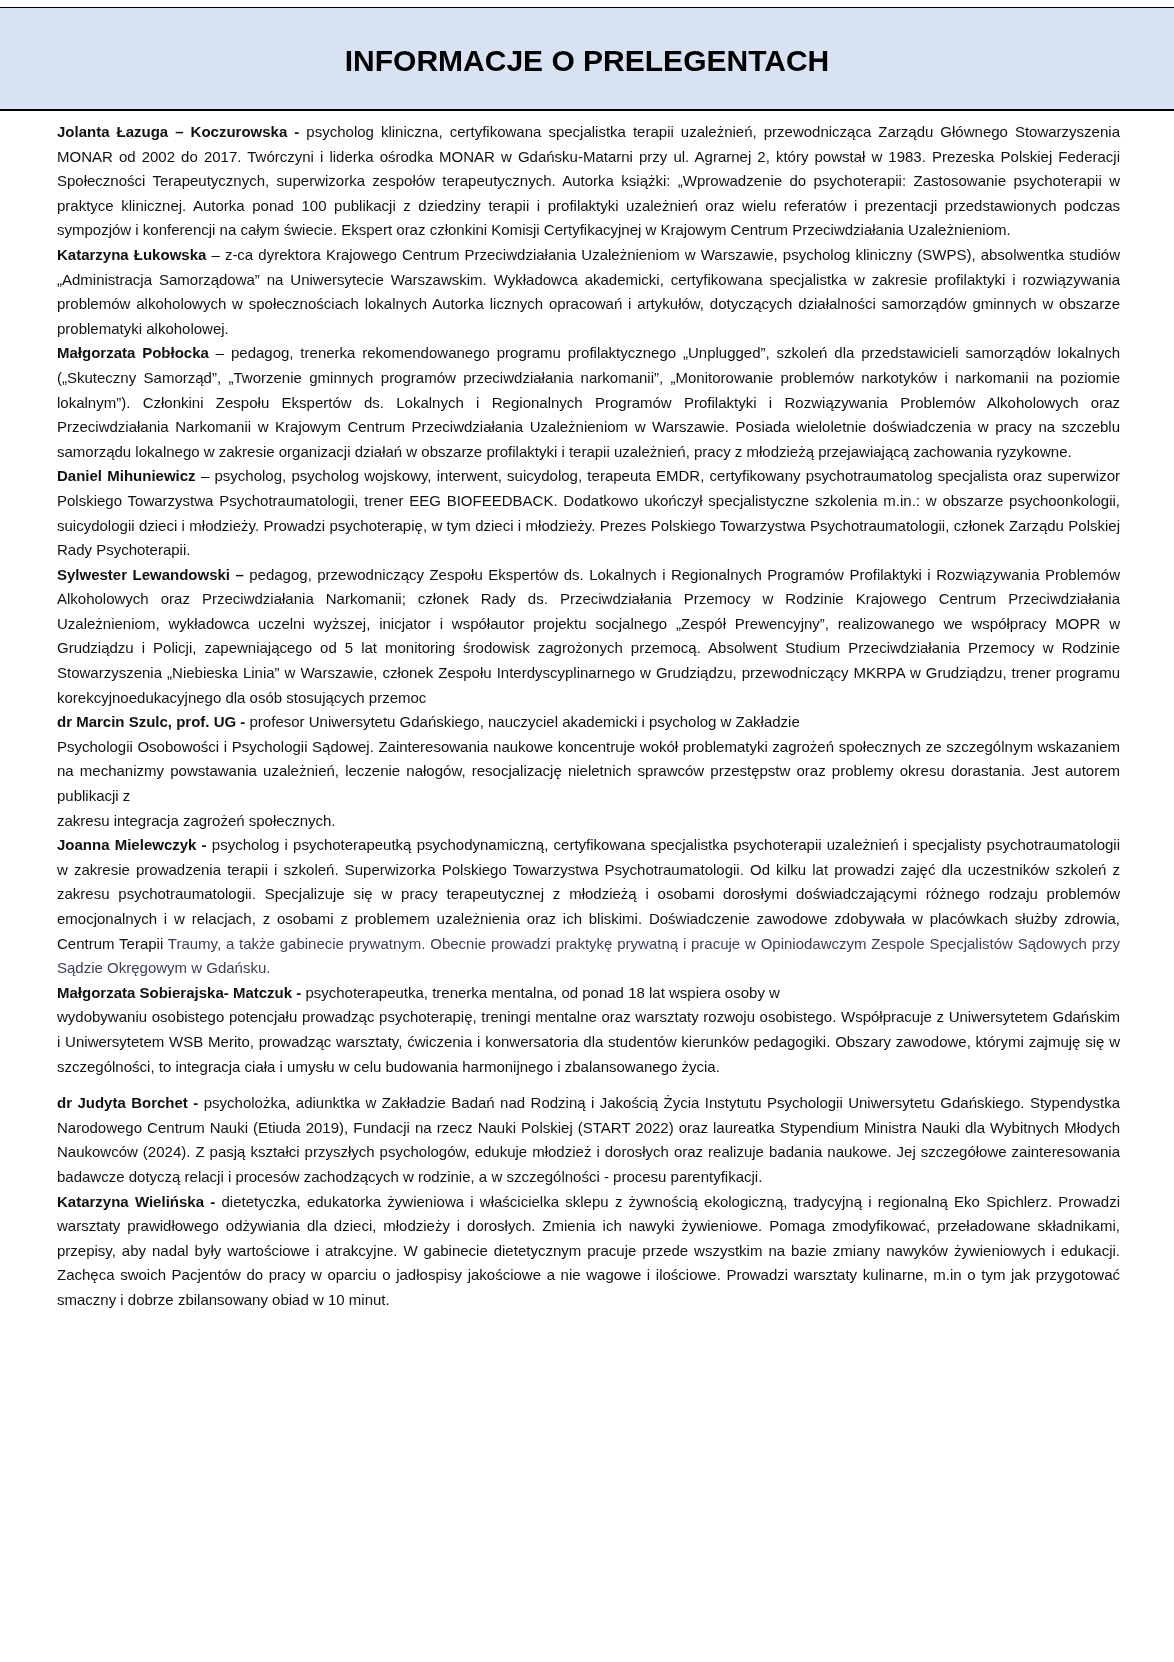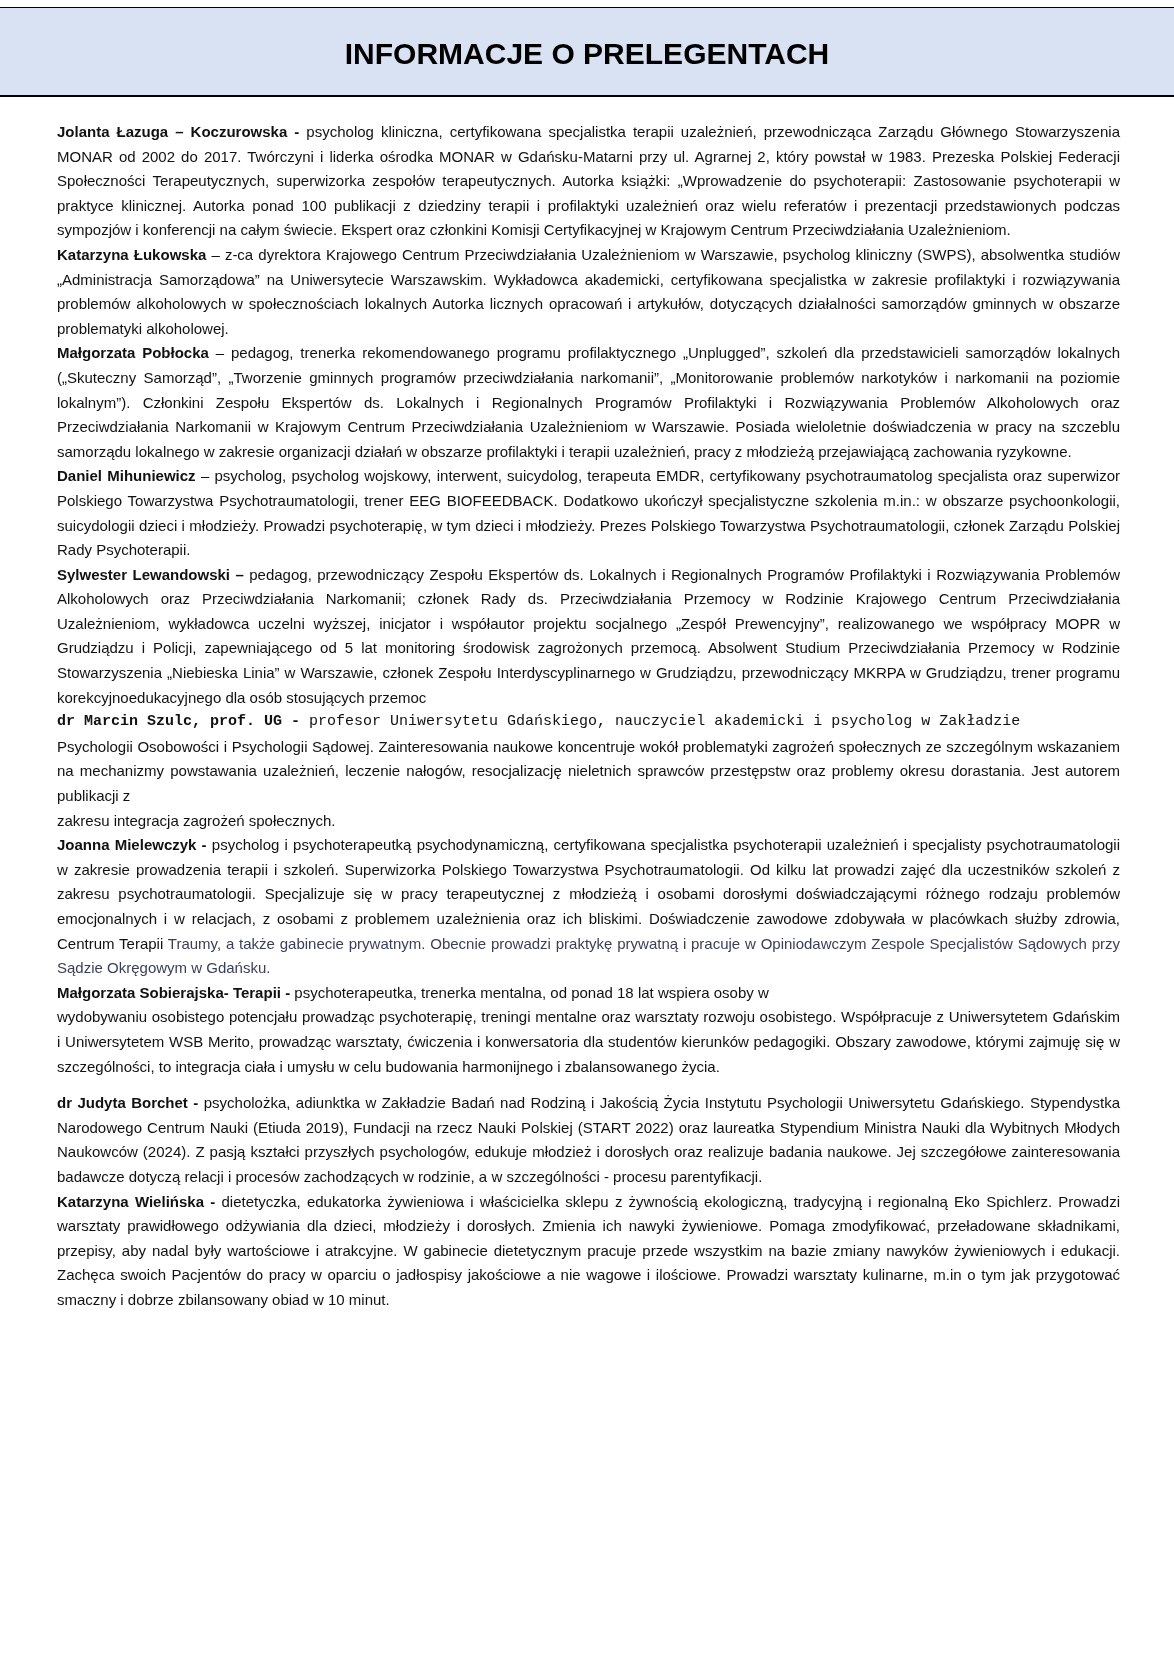--- a/index.html
+++ b/index.html
@@ -1,19 +1,19 @@
 <!DOCTYPE html>
 <html><head>
 <meta charset="utf-8">
 <style>
   html, body { margin: 0; padding: 0; background: #ffffff; }
   body { width: 1174px; height: 1662px; position: relative; overflow: hidden;
          font-family: "Liberation Sans", "DejaVu Sans", sans-serif; color: #111; }
   .header {
-    position: absolute; left: 0; top: 7px; width: 1174px; height: 90px;
+    position: absolute; left: 0; top: 7px; width: 1174px; height: 104px;
     background: #d9e2f3; border-top: 1px solid #000; border-bottom: 2px solid #000;
     display: flex; align-items: center; justify-content: center; box-sizing: border-box;
   }
   .header h1 { margin: 0; font-size: 30px; font-weight: bold; letter-spacing: 0px;
                color: #000; padding-top: 4px; }
   .content { position: absolute; left: 57px; top: 120px; width: 1063px; }
   .bio { margin: 0; font-size: 15px; line-height: 24.6px; text-align: justify; }
   .bio b { font-weight: bold; }
   .bio .muted { color: #3a3f58; }
   .bio .ul { }
@@ -41,34 +41,34 @@
   </p>
 
   <p class="bio">
     <b>Daniel Mihuniewicz</b><span> – </span><span>psycholog, psycholog wojskowy, interwent, suicydolog, terapeuta EMDR, certyfikowany psychotraumatolog specjalista oraz superwizor Polskiego Towarzystwa Psychotraumatologii, trener EEG BIOFEEDBACK. Dodatkowo ukończył specjalistyczne szkolenia m.in.: w obszarze psychoonkologii, suicydologii dzieci i młodzieży. Prowadzi psychoterapię, w tym dzieci i młodzieży. Prezes Polskiego Towarzystwa Psychotraumatologii, członek Zarządu Polskiej Rady Psychoterapii.</span>
   </p>
 
   <p class="bio">
     <b>Sylwester Lewandowski</b><b> – </b><span>pedagog, przewodniczący Zespołu Ekspertów ds. Lokalnych i Regionalnych Programów Profilaktyki i Rozwiązywania Problemów Alkoholowych oraz Przeciwdziałania Narkomanii; członek Rady ds. Przeciwdziałania Przemocy w Rodzinie Krajowego Centrum Przeciwdziałania Uzależnieniom, wykładowca uczelni wyższej, inicjator i współautor projektu socjalnego „Zespół Prewencyjny”, realizowanego we współpracy MOPR w Grudziądzu i Policji, zapewniającego od 5 lat monitoring środowisk zagrożonych przemocą. Absolwent Studium Przeciwdziałania Przemocy w Rodzinie Stowarzyszenia „Niebieska Linia” w Warszawie, członek Zespołu Interdyscyplinarnego w Grudziądzu, przewodniczący MKRPA w Grudziądzu, trener programu korekcyjnoedukacyjnego dla osób stosujących przemoc</span>
   </p>
 
-  <p class="bio" style="text-align:left;font-family:Liberation Mono, monospace;">
+  <p class="bio" style="text-align:left;">
     <b>dr Marcin Szulc, prof. UG</b><b> - </b><span>profesor Uniwersytetu Gdańskiego, nauczyciel akademicki i psycholog w Zakładzie</span>
   </p>
   <p class="bio">
     <span>Psychologii Osobowości i Psychologii Sądowej. Zainteresowania naukowe koncentruje wokół problematyki zagrożeń społecznych ze szczególnym wskazaniem na mechanizmy powstawania uzależnień, leczenie nałogów, resocjalizację nieletnich sprawców przestępstw oraz problemy okresu dorastania. Jest autorem publikacji z</span><br>
     <span>zakresu integracja zagrożeń społecznych.</span>
   </p>
 
   <p class="bio">
     <b>Joanna Mielewczyk</b><b> - </b><span>psycholog i psychoterapeutką psychodynamiczną, certyfikowana specjalistka psychoterapii uzależnień i specjalisty psychotraumatologii w zakresie prowadzenia terapii i szkoleń. Superwizorka Polskiego Towarzystwa Psychotraumatologii. Od kilku lat prowadzi zajęć dla uczestników szkoleń z zakresu psychotraumatologii.  Specjalizuje się w pracy terapeutycznej z młodzieżą i osobami dorosłymi doświadczającymi różnego rodzaju problemów emocjonalnych i w relacjach, z osobami z problemem uzależnienia oraz ich bliskimi. Doświadczenie zawodowe zdobywała w placówkach służby zdrowia, Centrum Terapii </span><span class="muted">Traumy, a także gabinecie prywatnym. Obecnie prowadzi praktykę prywatną i pracuje w Opiniodawczym Zespole Specjalistów Sądowych przy Sądzie Okręgowym w Gdańsku.</span>
   </p>
 
   <p class="bio" style="text-align:left;">
-    <b>Małgorzata Sobierajska- Terapii</b><b> - </b><span>psychoterapeutka, trenerka mentalna, od ponad 18 lat wspiera osoby w</span>
+    <b>Małgorzata Sobierajska- Matczuk</b><b> - </b><span>psychoterapeutka, trenerka mentalna, od ponad 18 lat wspiera osoby w</span>
   </p>
   <p class="bio">
     <span>wydobywaniu osobistego potencjału prowadząc psychoterapię, treningi mentalne oraz warsztaty rozwoju osobistego.  Współpracuje z Uniwersytetem Gdańskim i Uniwersytetem WSB Merito, prowadząc warsztaty, ćwiczenia i konwersatoria dla studentów kierunków pedagogiki. Obszary zawodowe, którymi zajmuję się w szczególności, to integracja ciała i umysłu w celu budowania harmonijnego i zbalansowanego życia.</span>
   </p>
 
   <p class="bio gap">
     <b>dr Judyta Borchet</b><b> - </b><span>psycholożka, adiunktka w Zakładzie Badań nad Rodziną i Jakością Życia Instytutu Psychologii Uniwersytetu Gdańskiego. Stypendystka Narodowego Centrum Nauki (Etiuda 2019), Fundacji na rzecz Nauki Polskiej (START 2022) oraz laureatka Stypendium Ministra Nauki dla Wybitnych Młodych Naukowców (2024). Z pasją kształci przyszłych psychologów, edukuje młodzież i dorosłych oraz realizuje badania naukowe.  Jej szczegółowe zainteresowania badawcze dotyczą relacji i procesów zachodzących w rodzinie, a w szczególności - procesu parentyfikacji.</span>
   </p>
 
   <p class="bio">

